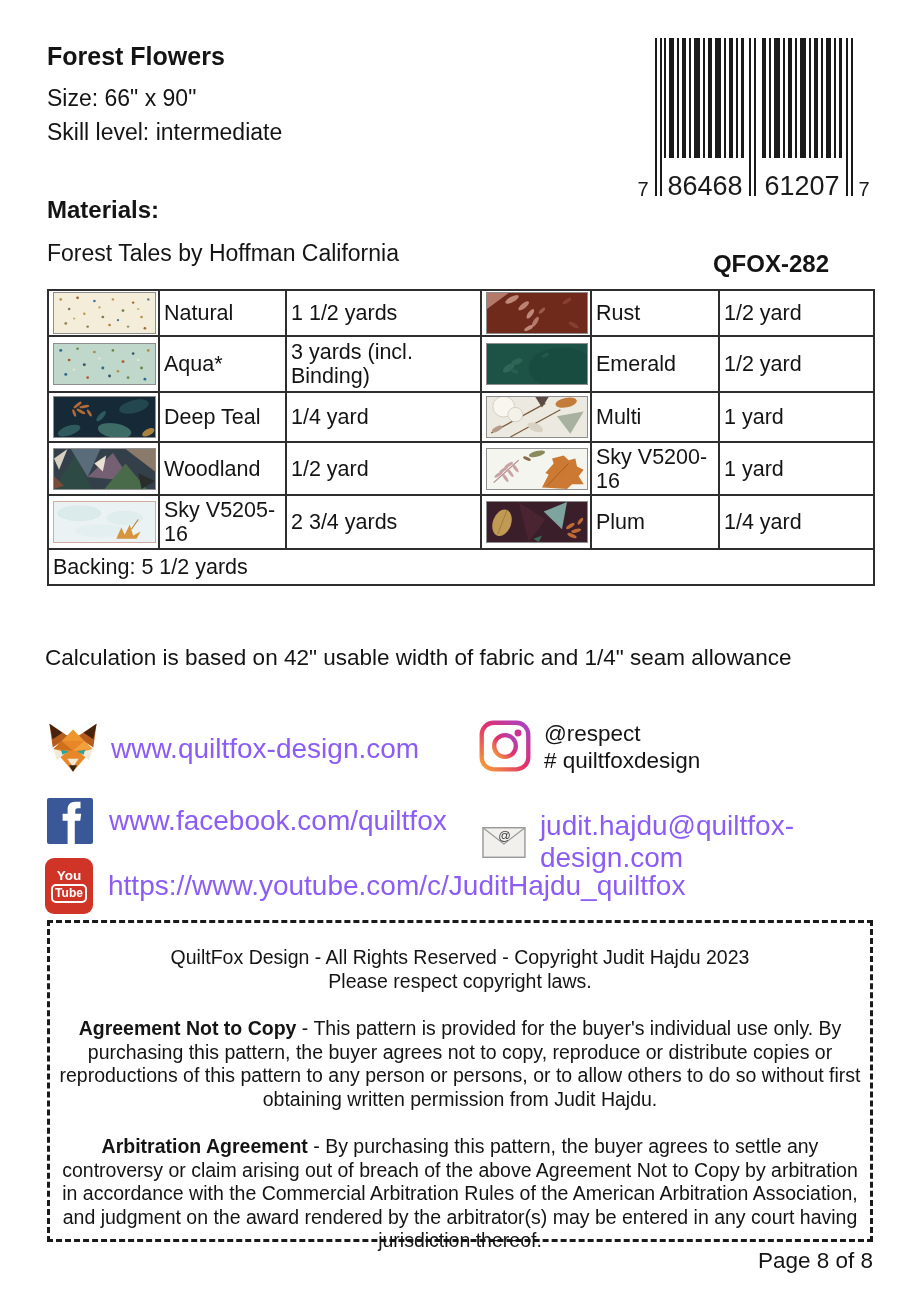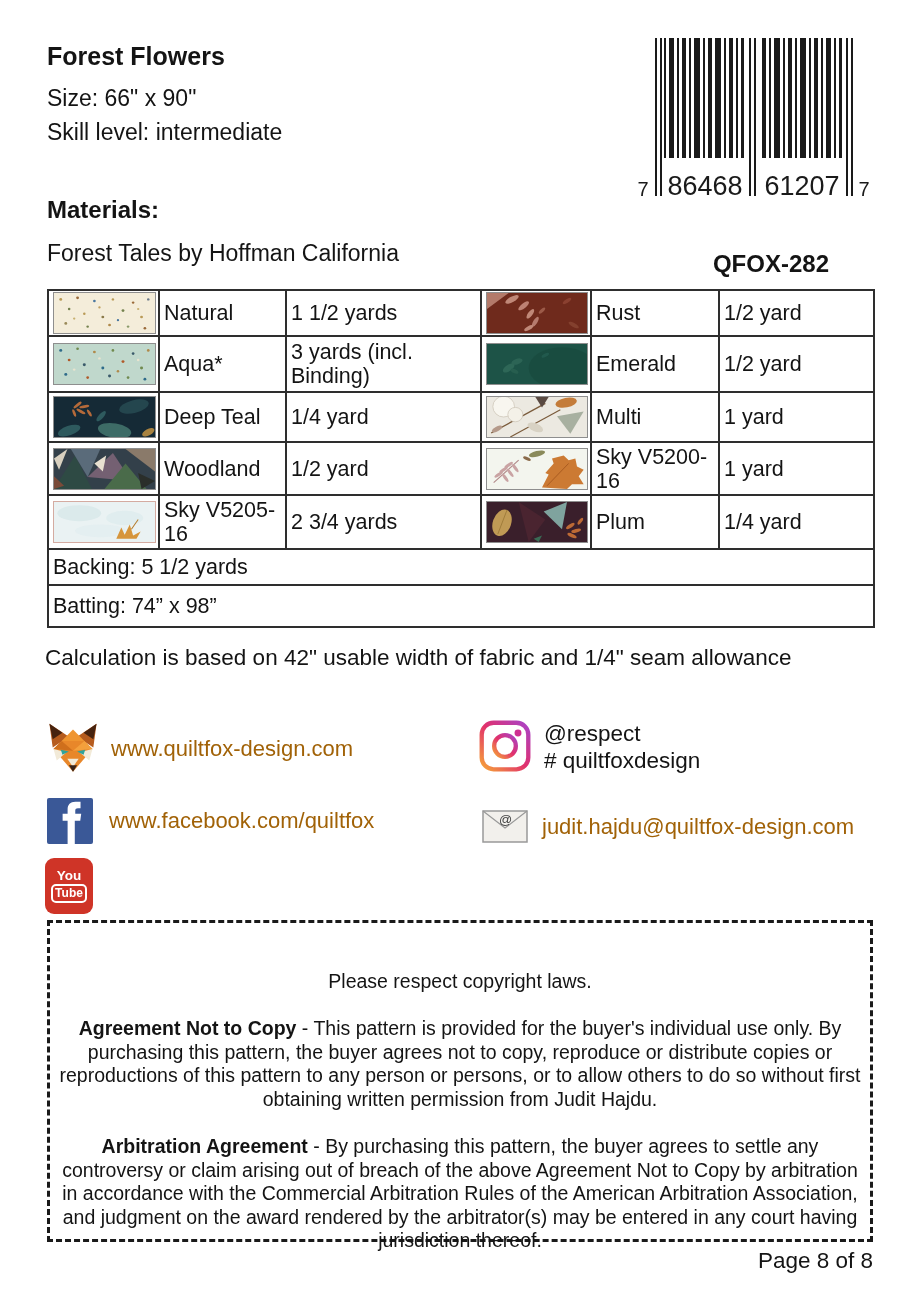--- a/index.html
+++ b/index.html
@@ -35,21 +35,21 @@
   td.sw { padding:3px 4px; }
   .swbox { border:1px solid #8e8e8e; height:42px; overflow:hidden; background:#fff; }
   .swbox.pinkedge { border-color:#d4aba1; }
   .swbox svg { display:block; width:100%; height:100%; }
   td.fullrow { font-size:22px; padding-left:5px; }
 
   .note-line { left:45px; top:645px; font-size:22.5px; }
 
   
   .crow { position:absolute; display:flex; align-items:center; }
-  .ctext { font-size:22px; color:#a16207; }
+  .ctext { font-size:28px; color:#8b5cf6; }
   .ig-lines { font-size:22.5px; line-height:27px; }
   .fb-icon { width:46px; height:46px; border-radius:2px; overflow:hidden; }
   .yt-icon {
     width:48px; height:56px; background:#cf3427; border-radius:9px;
     display:flex; flex-direction:column; align-items:center; justify-content:center;
     color:#fff;
   }
   .yt-you { font-size:13.5px; font-weight:bold; line-height:14px; }
   .yt-tube { border:2px solid #fff; border-radius:5px; padding:0 2px; font-size:12px; font-weight:bold; line-height:15px; margin-top:1px; }
 
@@ -352,23 +352,20 @@
           <polygon points="56,46 66,42 62,50" fill="#3a6b55"></polygon>
         </svg>
       </div>
     </td>
     <td>Plum</td>
     <td>1/4 yard</td>
   </tr>
   <tr style="height:36px;">
     <td class="fullrow" colspan="6">Backing: 5 1/2 yards</td>
   </tr>
-  <tr style="height:42px;">
-    <td class="fullrow" colspan="6">Batting: 74” x 98”</td>
-  </tr>
   </tbody>
 </table>
 </div>
 
 <div class="abs note-line">Calculation is based on 42" usable width of fabric and 1/4" seam allowance</div>
 
 <div class="crow" style="left:47px; top:720px; gap:12px;">
   <svg width="52" height="58" viewBox="0 0 64 64">
     <polygon points="3,1 27,17 7,30" fill="#b65c1e"></polygon>
     <polygon points="3,1 19,12 7,20" fill="#46230f"></polygon>
@@ -396,20 +393,21 @@
     </svg>
   </div>
   <span class="ctext">www.facebook.com/quiltfox</span>
 </div>
 
 <div class="crow" style="left:45px; top:858px; gap:15px;">
   <div class="yt-icon">
     <span class="yt-you">You</span>
     <span class="yt-tube">Tube</span>
   </div>
+  <span class="ctext">https://www.youtube.com/c/JuditHajdu_quiltfox</span>
 </div>
 
 <div class="crow" style="left:479px; top:720px; gap:13px; align-items:flex-start;">
   <svg width="52" height="52" viewBox="0 0 48 48">
     <defs>
       <linearGradient id="igg" x1="0" y1="1" x2="1" y2="0">
         <stop offset="0" stop-color="#f6a437"></stop>
         <stop offset="0.5" stop-color="#e1306c"></stop>
         <stop offset="1" stop-color="#a843c9"></stop>
       </linearGradient>
@@ -428,21 +426,21 @@
   <svg width="46" height="33" viewBox="0 0 46 33">
     <rect x="1" y="1" width="44" height="31" fill="#f2f0ec" stroke="#999999" stroke-width="1.5"></rect>
     <path d="M1,1 L23,18 L45,1" fill="none" stroke="#999999" stroke-width="1.2"></path>
     <text x="17" y="14" font-size="13" fill="#444444">@</text>
   </svg>
   <span class="ctext">judit.hajdu@quiltfox-design.com</span>
 </div>
 
 <div class="abs legal">
   <p class="para">
-    <br>
+    <span>QuiltFox Design - All Rights Reserved - Copyright Judit Hajdu 2023</span><br>
     <span>Please respect copyright laws.</span>
   </p>
   <p class="para">
     <span class="b">Agreement Not to Copy</span><span> - This pattern is provided for the buyer's individual use only.  By purchasing this pattern, the buyer agrees not to copy, reproduce or distribute copies or reproductions of this pattern to any person or persons, or to allow others to do so without first obtaining written permission from Judit Hajdu.</span>
   </p>
   <p class="para">
     <span class="b">Arbitration Agreement</span><span> - By purchasing this pattern, the buyer agrees to settle any controversy or claim arising out of breach of the above Agreement Not to Copy by arbitration in accordance with the Commercial Arbitration Rules of the American Arbitration Association, and judgment on the award rendered by the arbitrator(s) may be entered in any court having jurisdiction thereof.</span>
   </p>
 </div>
 

